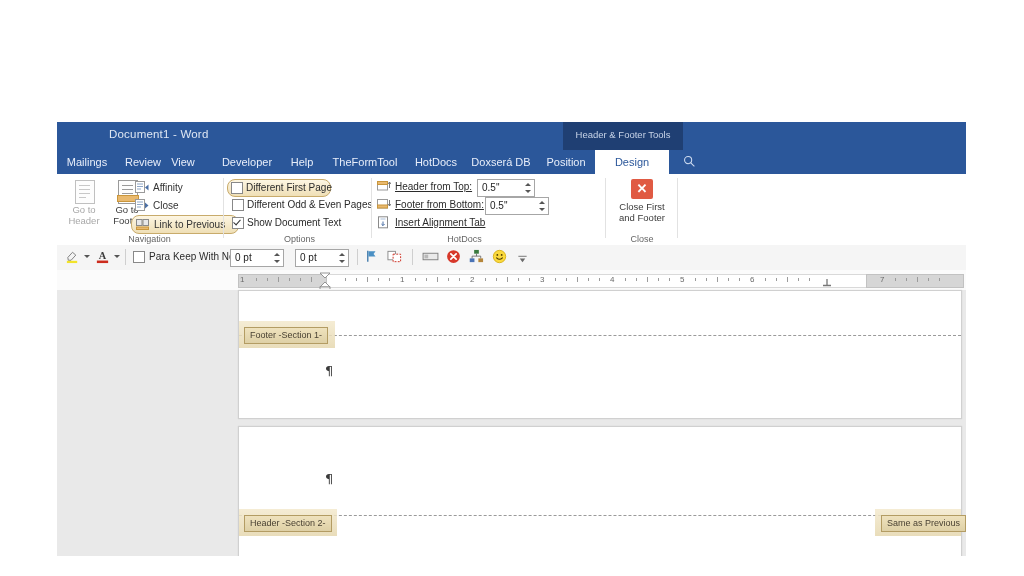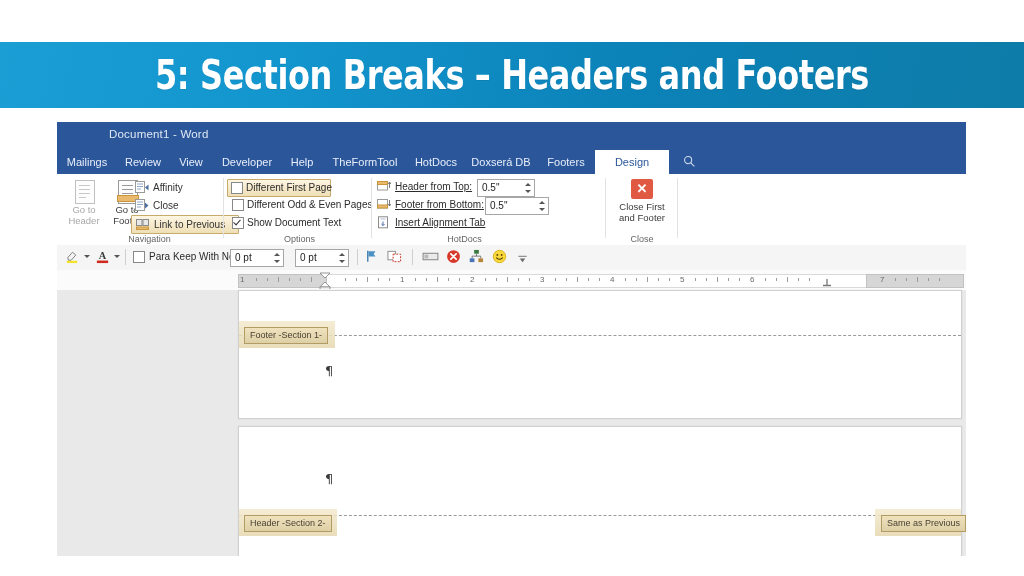--- a/index.html
+++ b/index.html
@@ -116,21 +116,21 @@
     line-height:17px;
   }
   .smallitem .gl{
     position:absolute;left:0;top:2px;width:14px;height:13px;
   }
   .smallitem .tx{position:absolute;left:18px;top:0;}
 
   .hl-gold{
     background:linear-gradient(#fdf6e3,#efdfb6);
     border:1px solid #c8ab6b;
-    border-radius:1px;
+    border-radius:8px;
   }
 
   
   .ckrow{
     position:absolute;height:16px;font-size:10px;color:#2b2b2b;white-space:nowrap;line-height:16px;
   }
   .ckbox{
     position:absolute;left:3px;top:2px;width:10px;height:10px;
     border:1px solid #888;background:#fff;
   }
@@ -234,40 +234,40 @@
     position:absolute;height:27px;
     background:linear-gradient(#f3e9cd,#e5d7ae);
     opacity:.85;
   }
 </style>
 </head>
 <body>
 
 <div class="slide">
 
-  <div class="banner">
-    <div class="banner-title">5: Section Breaks – Headers and Footers</div>
-  </div>
 
   <div class="word">
 
     <div class="titlebar">
       <div class="doc-title">Document1  -  Word</div>
+      <div class="hft-tools">
+        <span>Header &amp; Footer Tools</span>
+      </div>
     </div>
 
     <div class="tabstrip">
       <div class="tab" style="left:0px;width:60px;">Mailings</div>
       <div class="tab" style="left:60px;width:52px;">Review</div>
-      <div class="tab" style="left:112px;width:44px;text-align:center;">View</div>
+      <div class="tab" style="left:104px;width:44px;text-align:center;">View</div>
       <div class="tab" style="left:156px;width:68px;">Developer</div>
       <div class="tab" style="left:224px;width:42px;">Help</div>
       <div class="tab" style="left:266px;width:84px;">TheFormTool</div>
       <div class="tab" style="left:350px;width:58px;">HotDocs</div>
       <div class="tab" style="left:408px;width:72px;">Doxserá DB</div>
-      <div class="tab" style="left:480px;width:58px;">Footers</div>
+      <div class="tab" style="left:480px;width:58px;">Position</div>
       <div class="tab active" style="left:538px;width:74px;">Design</div>
 
       <div class="searchbox">
         <span class="search-ico">
           <svg viewBox="0 0 16 16" width="13" height="13">
             <circle cx="6.3" cy="6.3" r="4.4" fill="none" stroke="#cfdcf0" stroke-width="1.3"></circle>
             <line x1="9.6" y1="9.6" x2="14" y2="14" stroke="#cfdcf0" stroke-width="1.3"></line>
           </svg>
         </span>
       </div>

